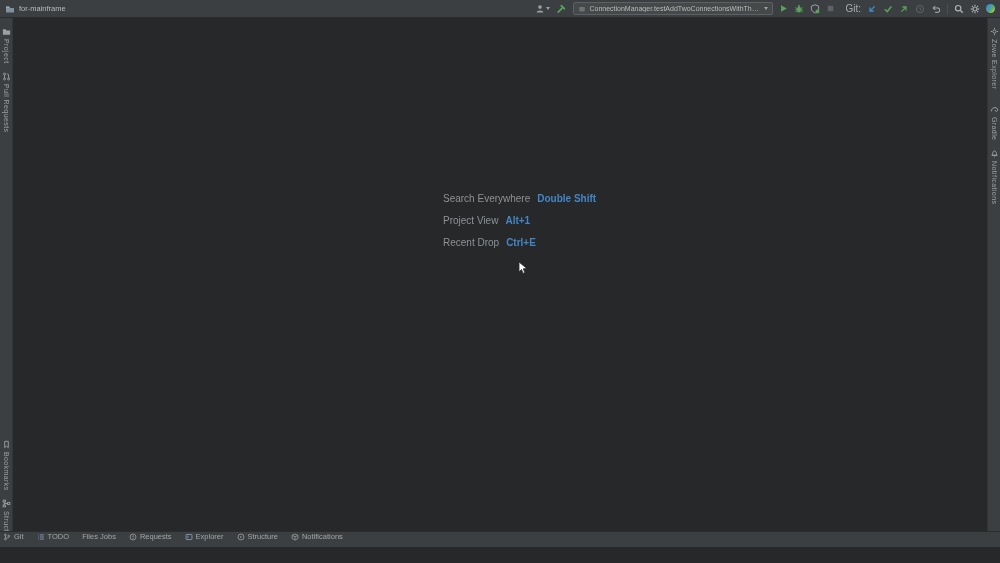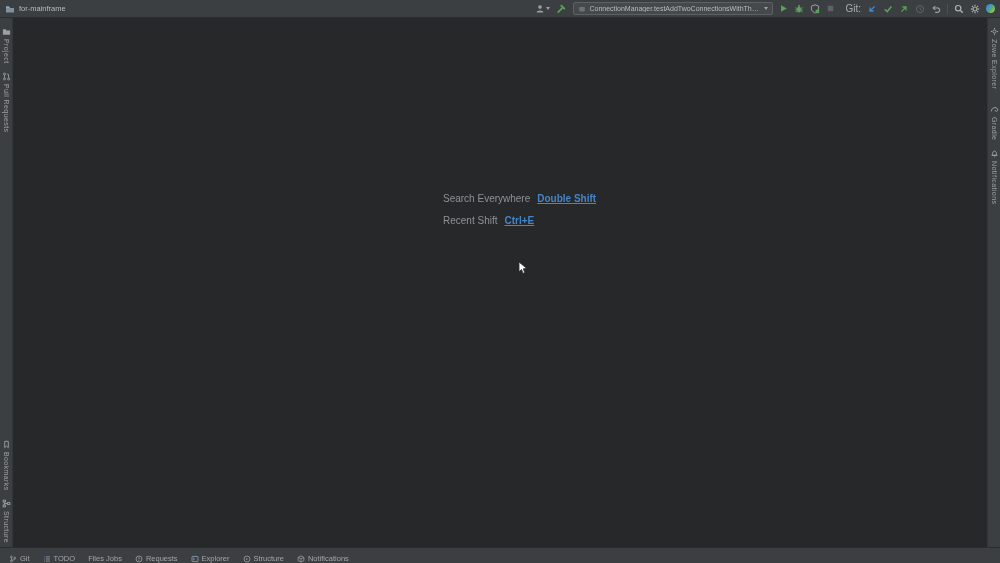--- a/index.html
+++ b/index.html
@@ -34,25 +34,25 @@
   .stripe-right{right:0;border-left:1px solid var(--stripe-border);padding-top:5px;}
   .stripe-item{display:flex;flex-direction:column;align-items:center;gap:3px;padding:4px 0;}
   .vlabel{writing-mode:vertical-rl;font-size:7px;color:#9ea1a3;letter-spacing:.4px;white-space:nowrap;}
   .stripe-spacer{margin-top:auto;}
   .mt8{margin-top:8px;}
 
   
   .editor{position:absolute;top:18px;left:13px;right:13px;bottom:16px;background:var(--editor-bg);}
   .hints{position:absolute;left:430px;top:169px;}
   .hint-line{height:22px;display:flex;align-items:center;gap:7px;font-size:10px;color:var(--muted);white-space:nowrap;}
-  .hint-shortcut{color:var(--accent_blue);font-weight:bold;text-decoration:underline;}
+  .hint-shortcut{color:var(--accent_blue);font-weight:bold;}
 
   
-  .statusbar{position:absolute;left:0;right:0;bottom:0;height:16px;background:var(--bar-bg);
-    border-top:1px solid var(--border);display:flex;align-items:flex-end;gap:13px;padding-left:9px;}
+  .statusbar{position:absolute;left:0;right:0;bottom:16px;height:16px;background:var(--bar-bg);
+    border-top:1px solid var(--border);display:flex;align-items:flex-start;gap:13px;padding-left:3px;}
   .sb-item{display:flex;align-items:center;gap:3px;font-size:7.5px;color:#a2a5a7;white-space:nowrap;}
 
   .cursor{position:absolute;left:518px;top:261px;z-index:10;}
 </style>
 </head>
 <body>
 
 <div class="app">
 
   <div class="toolbar">
@@ -271,21 +271,25 @@
     </div>
   </div>
 
   <div class="editor">
     <div class="hints">
       <div class="hint-line">
         <span>Search Everywhere</span>
         <span class="hint-shortcut">Double Shift</span>
       </div>
       <div class="hint-line">
-        <span>Recent Shift</span>
+        <span>Project View</span>
+        <span class="hint-shortcut">Alt+1</span>
+      </div>
+      <div class="hint-line">
+        <span>Recent Drop</span>
         <span class="hint-shortcut">Ctrl+E</span>
       </div>
     </div>
   </div>
 
   <span class="cursor">
     <svg width="11" height="14" viewBox="0 0 11 14">
         <path d="M1 1 L1 10.8 L3.5 8.5 L5 12.4 L6.8 11.6 L5.3 7.8 L8.8 7.5 Z" fill="#ffffff" stroke="#2a2a2a" stroke-width="0.8"></path>
       </svg>
   </span>

